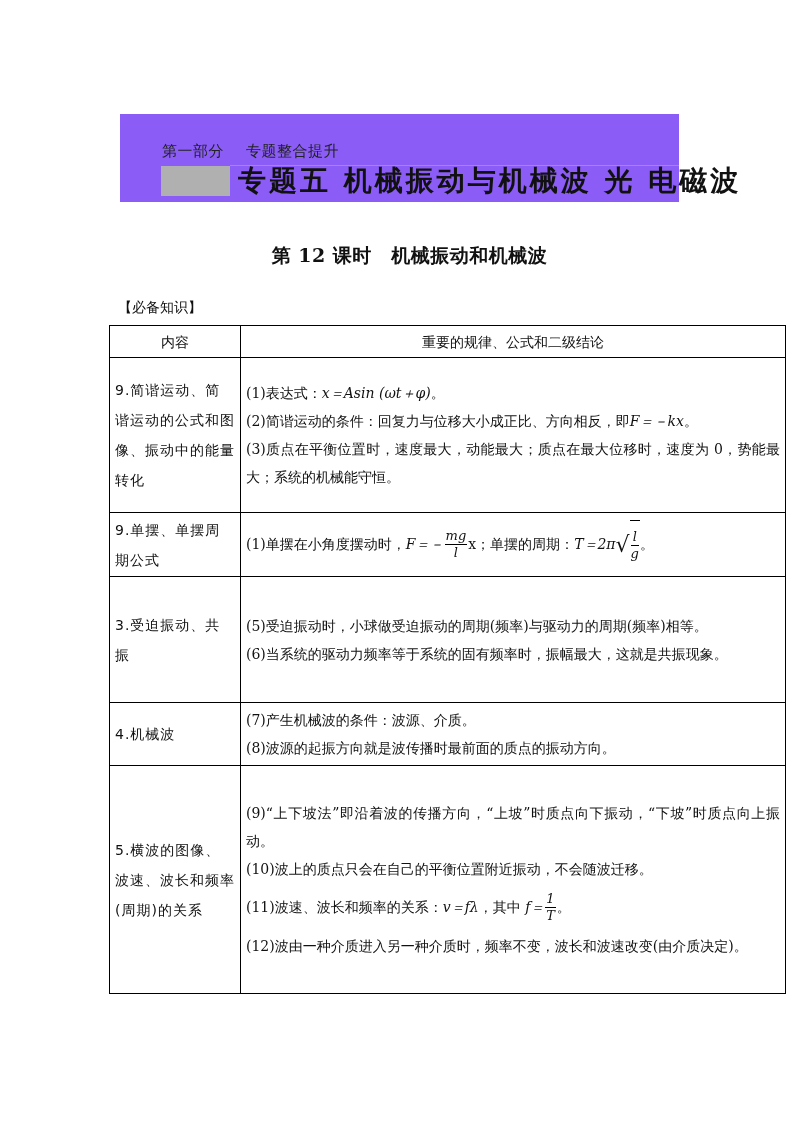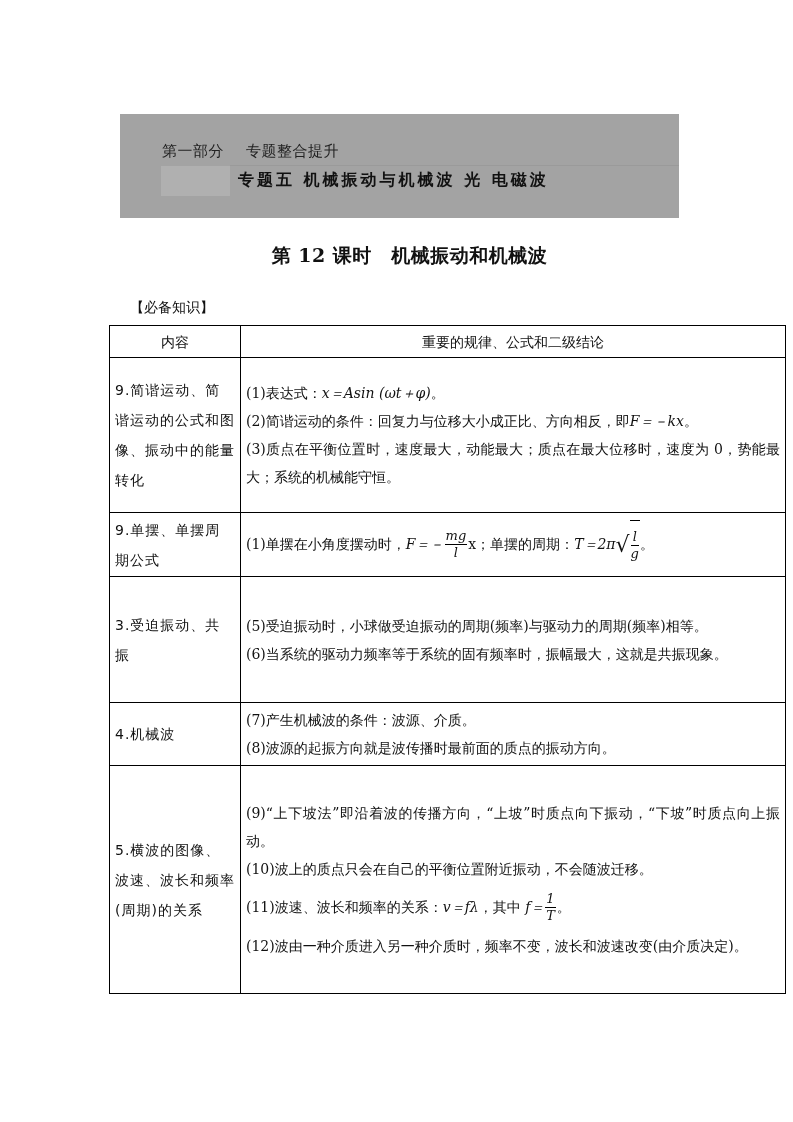--- a/index.html
+++ b/index.html
@@ -1,25 +1,25 @@
 <!DOCTYPE html>
 <html><head>
 <meta charset="utf-8">
 <style>
   html, body { margin:0; padding:0; background:#ffffff; }
   body { width:793px; height:1122px; position:relative; overflow:hidden;
          font-family:"DejaVu Serif", "Liberation Serif", serif; color:#111; }
-  .banner { position:absolute; left:120px; top:114px; width:559px; height:104px; background:#a3a3a3; }
+  .banner { position:absolute; left:120px; top:114px; width:559px; height:88px; background:#8b5cf6; }
   .banner .part { position:absolute; left:42px; top:28px; font-family:"DejaVu Sans", sans-serif; font-size:15px; color:#222; letter-spacing:0.5px; }
   .banner .part .sub { margin-left:22px; }
   .banner .rule { position:absolute; left:110px; right:0; top:51px; height:1px; background:#9a9a9a; }
   .banner .block { position:absolute; left:41px; top:52px; width:69px; height:30px; background:#b0b0b0; }
-  .banner .topic { position:absolute; left:118px; top:56px; font-family:"DejaVu Sans", sans-serif; font-weight:bold; font-size:16px; letter-spacing:3px; color:#111; white-space:nowrap; }
+  .banner .topic { position:absolute; left:118px; top:48px; font-family:"DejaVu Sans", sans-serif; font-weight:bold; font-size:28px; letter-spacing:3px; color:#111; white-space:nowrap; }
   .lesson-title { position:absolute; left:13px; width:793px; top:243px; text-align:center; font-weight:bold; font-size:19px; letter-spacing:0.5px; }
-  .section-label { position:absolute; left:118px; top:299px; font-family:"DejaVu Sans", sans-serif; font-size:14px;margin-left:12px; }
+  .section-label { position:absolute; left:118px; top:299px; font-family:"DejaVu Sans", sans-serif; font-size:14px; }
   table.kt { position:absolute; left:109px; top:325px; width:677px; border-collapse:collapse; font-size:14px; }
   table.kt td, table.kt th { border:1.3px solid #000; vertical-align:middle; padding:0 5px; line-height:28px; }
   table.kt th { font-weight:normal; height:31px; font-family:"DejaVu Sans", sans-serif; text-align:center; }
   table.kt td.c1 { width:120px; font-family:"DejaVu Sans", sans-serif; letter-spacing:1px; line-height:30px; }
   table.kt td.c2 { padding:3px 5px; }
   .line { display:block; text-align:justify; }
   .i { font-style:italic; }
   .frac { display:inline-block; vertical-align:middle; text-align:center; line-height:16px; font-style:italic; font-size:13px; margin:8px 1px; }
   .frac .num { display:block; border-bottom:1px solid #000; padding:0 1px; }
   .frac .den { display:block; }

